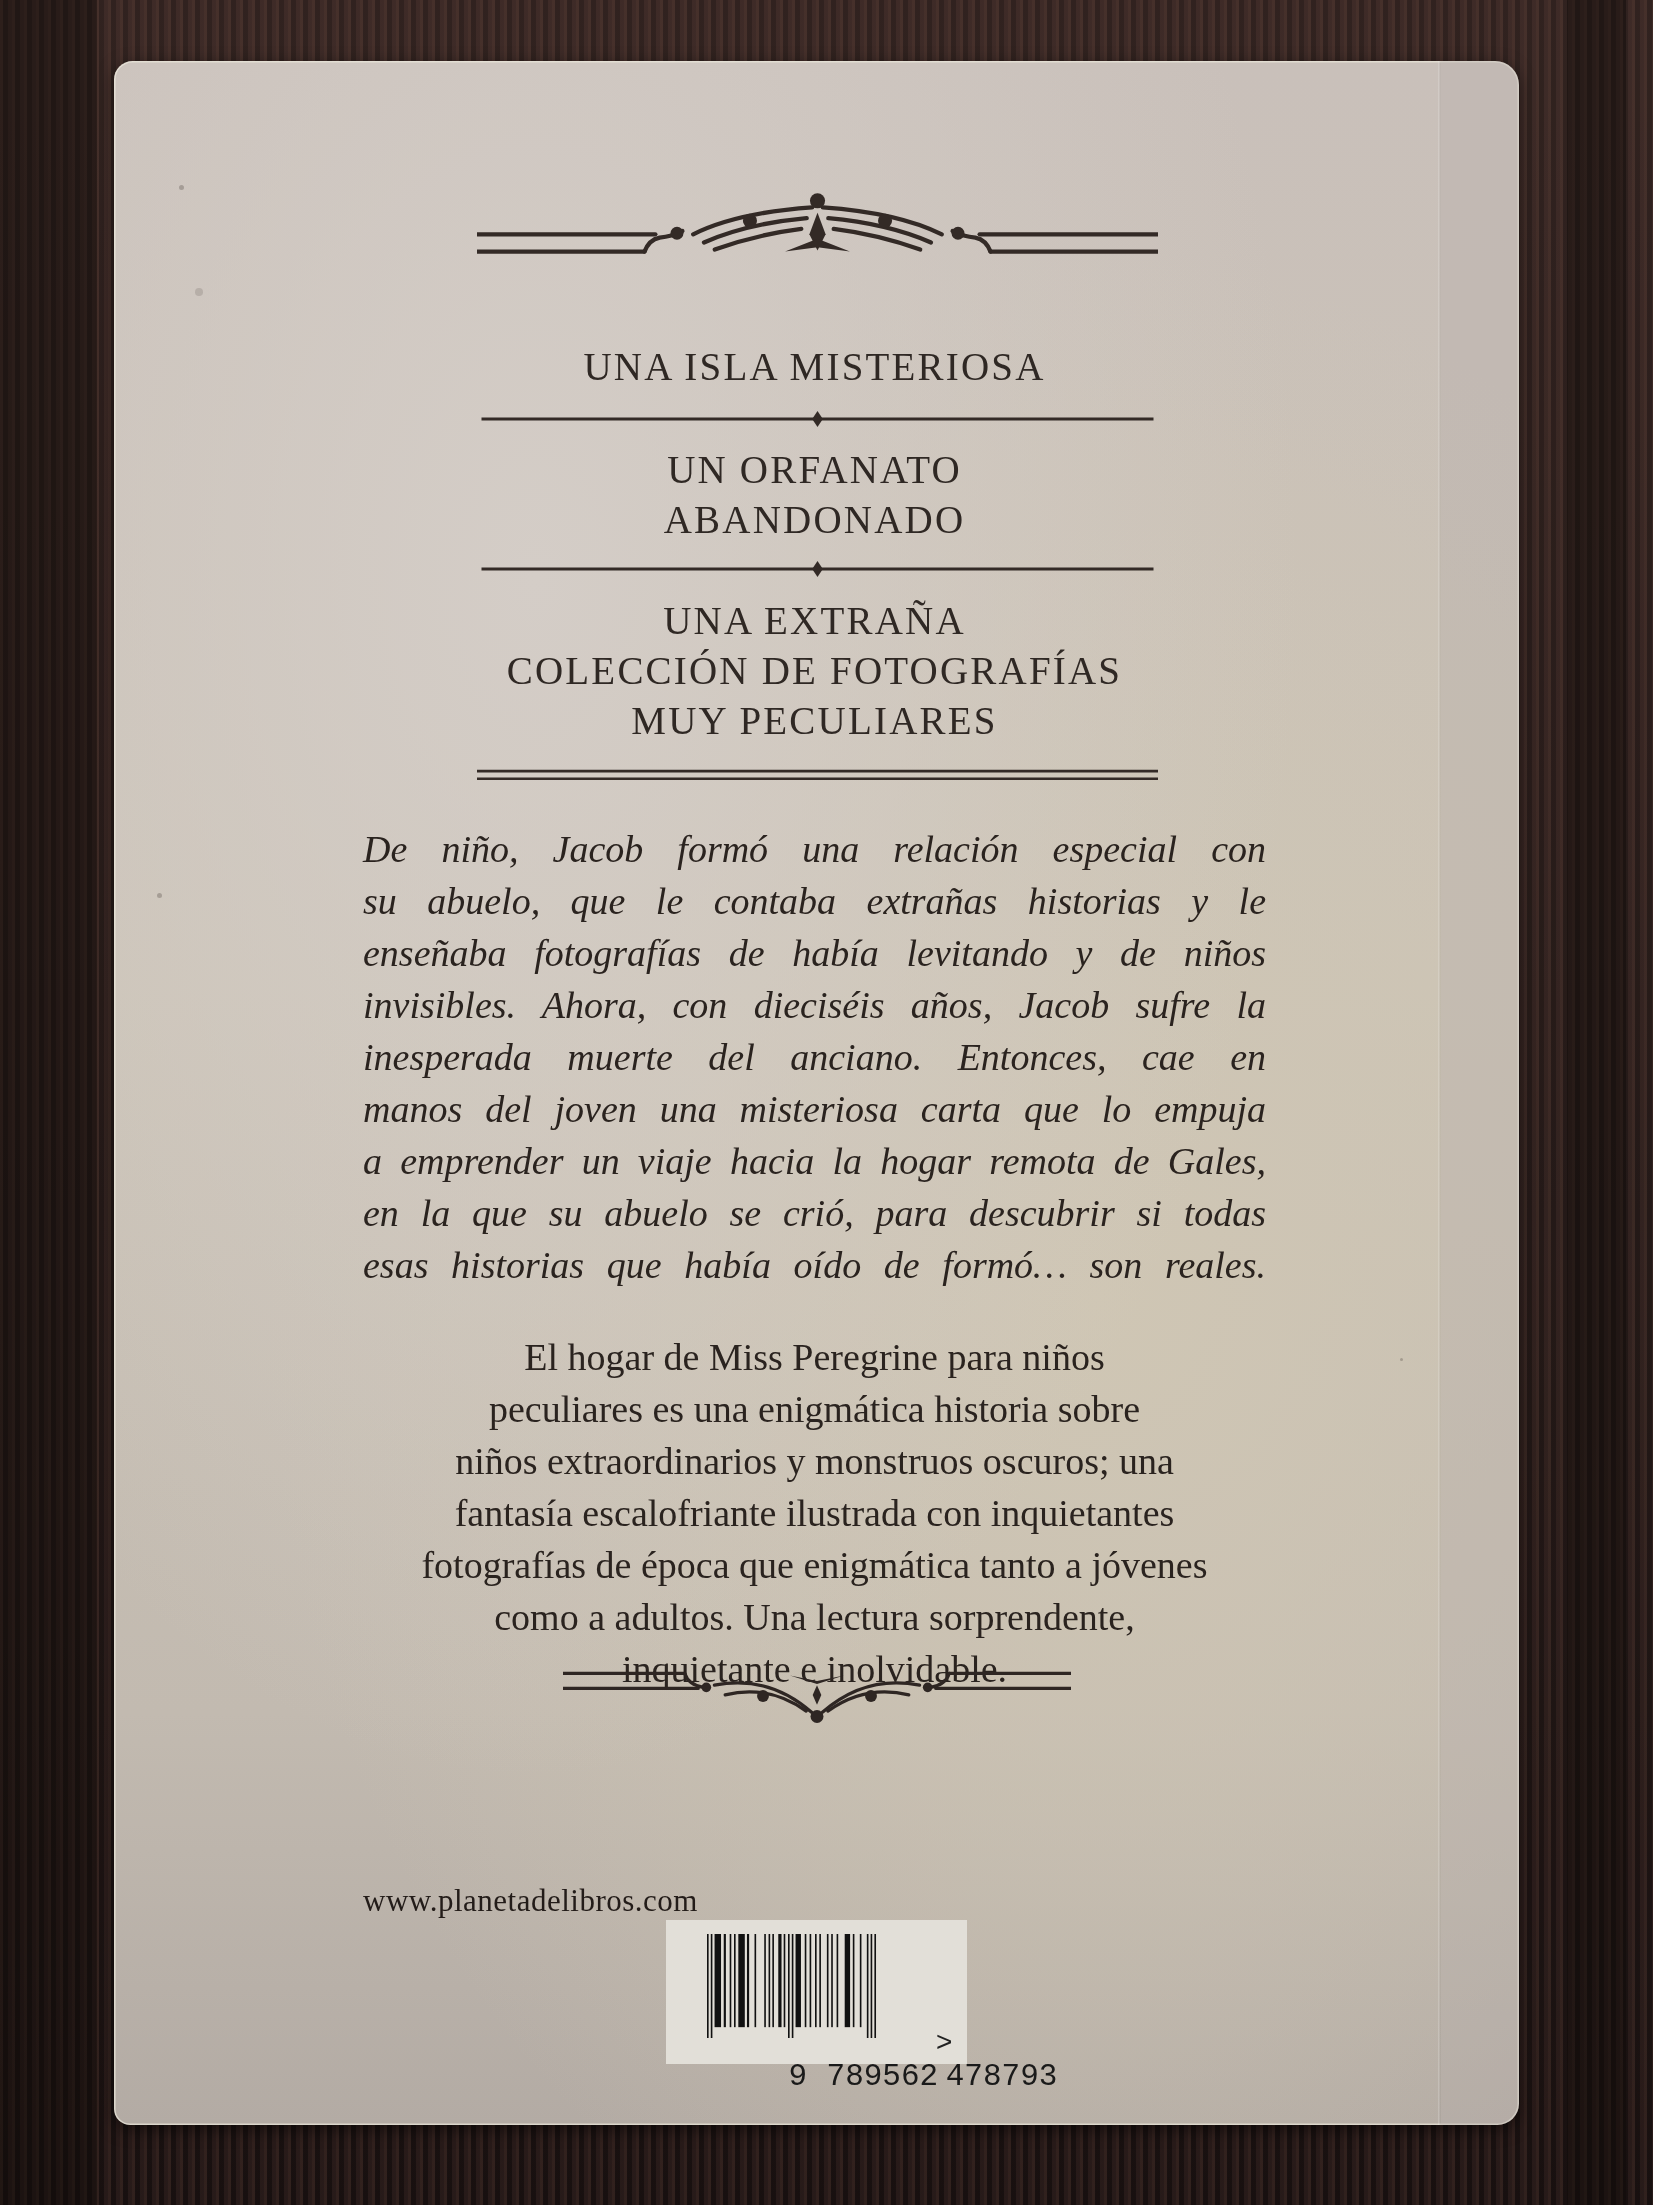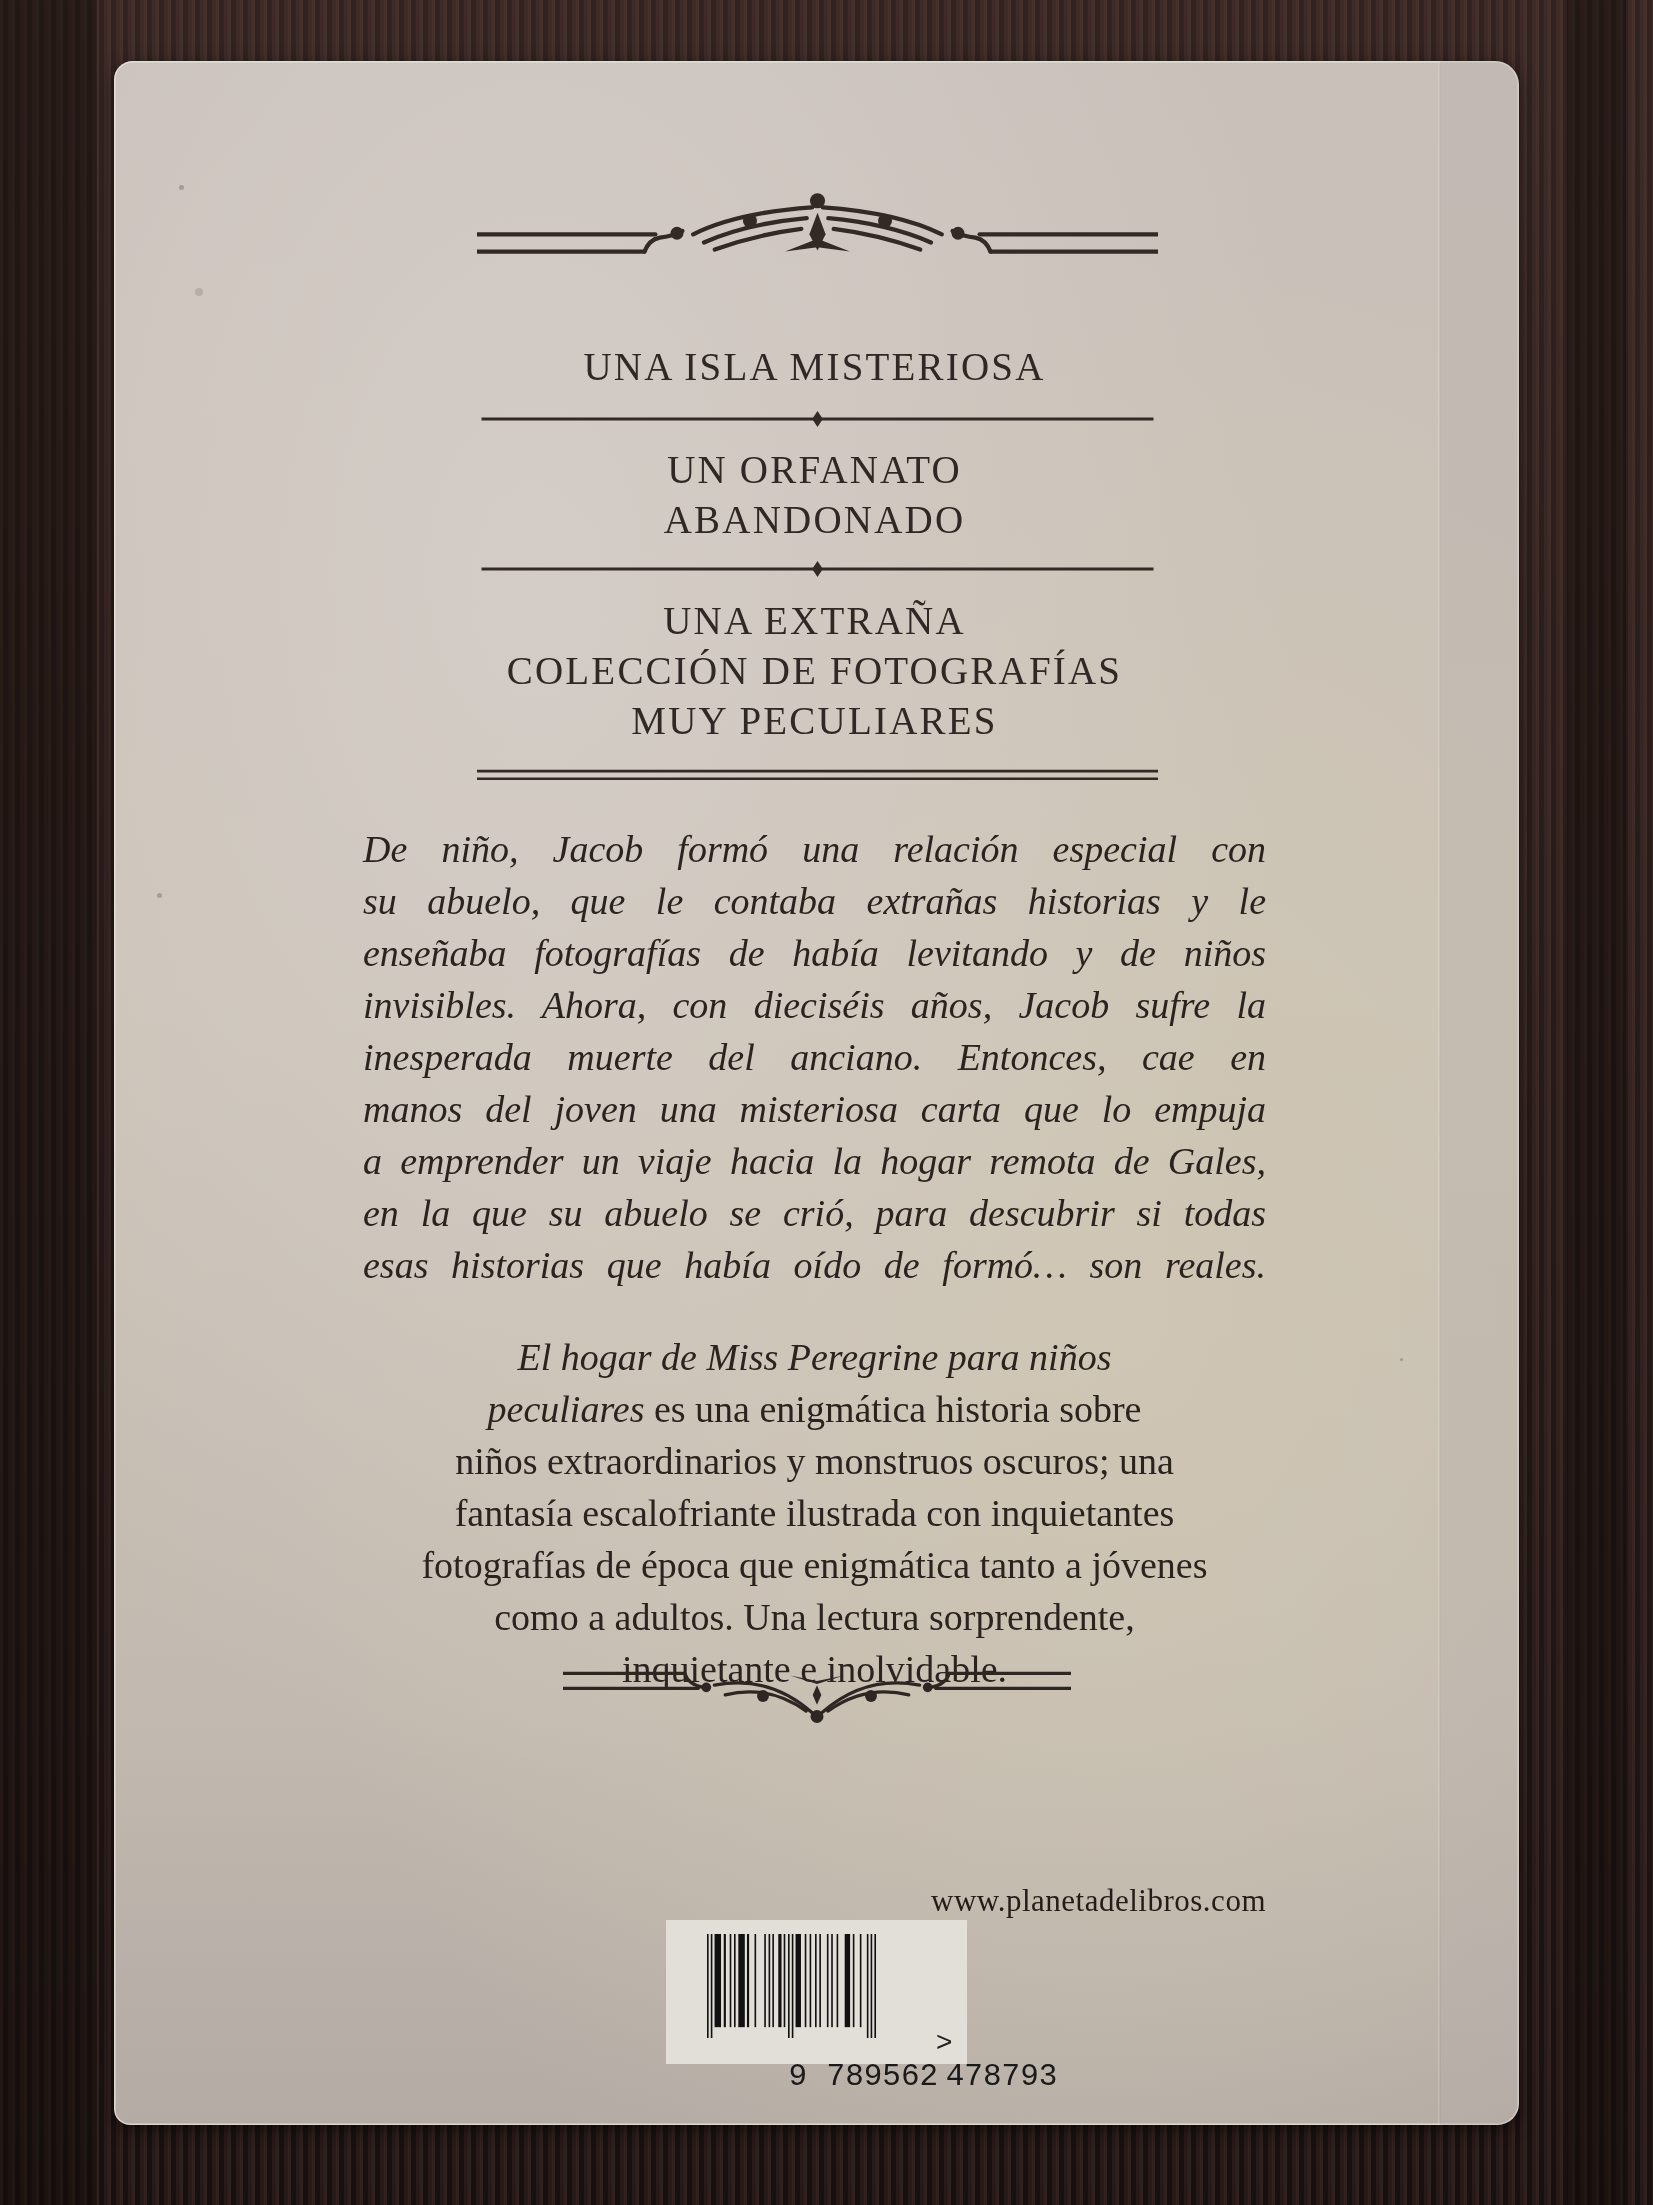--- a/index.html
+++ b/index.html
@@ -93,27 +93,26 @@
       white-space: nowrap;
     }
     .justify-line {
       text-align: justify;
       text-align-last: justify;
     }
     .center-line {
       text-align: center;
     }
     .italic {
-      font-style: italic;
     }
     .url {
       position: absolute;
       left: 0;
       width: 100%;
-      text-align: right;
+      text-align: left;
       font-size: 31px;
       color: #231c19;
       letter-spacing: 0.5px;
     }
     .barcode-box {
       position: absolute;
       left: 666px;
       top: 1920px;
       width: 301px;
       height: 144px;

